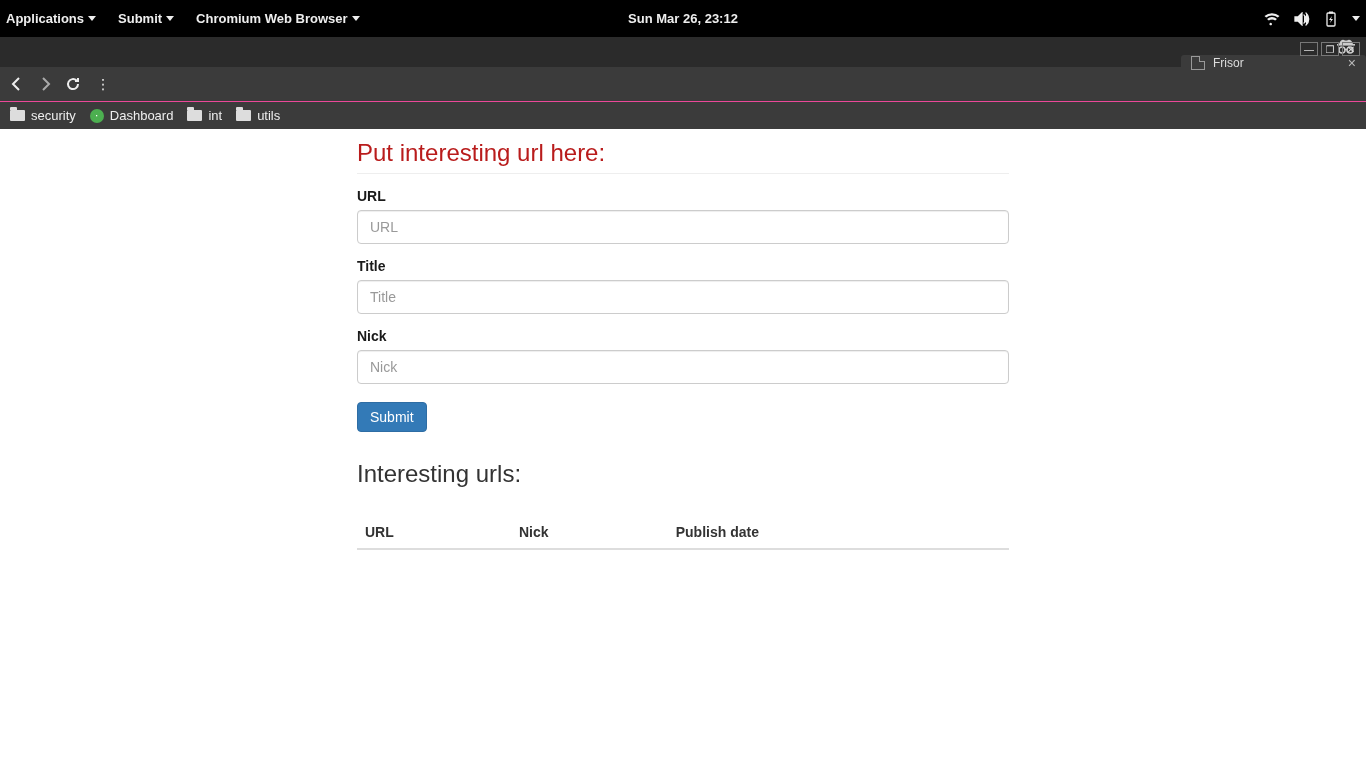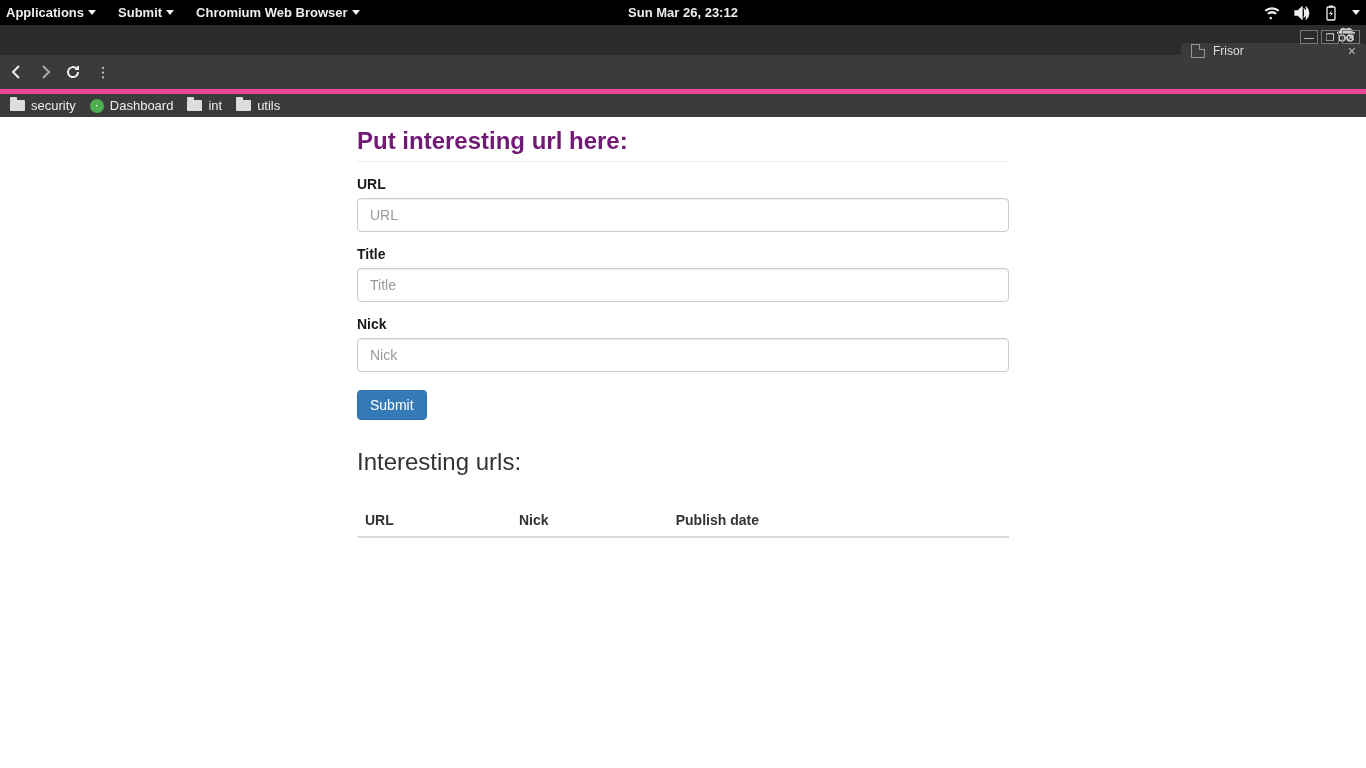--- a/index.html
+++ b/index.html
@@ -1,19 +1,19 @@
 <!DOCTYPE html>
 <html><head>
 <meta charset="utf-8">
 <style>
 * { box-sizing: border-box; margin: 0; padding: 0; }
 body { font-family: "Helvetica Neue", Helvetica, Arial, sans-serif; font-size: 14px; background: #fff; color: #333; width: 1366px; height: 768px; overflow: hidden; }
 
 
-.gnome-bar { background: #000; color: #eee; height: 25px; display: flex; align-items: center; font-size: 13px; font-weight: bold; padding: 0 6px; position: relative; }
+.gnome-bar { background: #000; color: #eee; height: 37px; display: flex; align-items: center; font-size: 13px; font-weight: bold; padding: 0 6px; position: relative; }
 .gnome-left { display: flex; gap: 22px; align-items: center; }
 .gnome-item { display: inline-flex; align-items: center; gap: 4px; cursor: pointer; }
 .gnome-center { position: absolute; left: 50%; transform: translateX(-50%); }
 .gnome-right { margin-left: auto; display: flex; gap: 14px; align-items: center; }
 .tri-down { display: inline-block; width: 0; height: 0; border-left: 4px solid transparent; border-right: 4px solid transparent; border-top: 5px solid #eee; }
 
 
 .chrome-top { background: #2b2b2b; }
 .tab-strip { height: 30px; display: flex; align-items: flex-end; position: relative; flex-direction: column; }
 .incognito { width: 40px; display: flex; align-items: center; justify-content: center; color: #ccc; height: 100%; }
@@ -26,30 +26,30 @@
 
 .toolbar { height: 34px; background: #3b3b3b; display: flex; align-items: center; padding: 0 8px; gap: 10px; }
 .nav-btn { color: #aaa; cursor: pointer; display:flex; align-items:center; }
 .nav-btn.enabled { color: #eee; }
 .omnibox { flex: 1; background: #2b2b2b; border-radius: 2px; height: 26px; display: flex; align-items: center; padding: 0 8px; color: #bbb; font-size: 14px; gap: 8px; }
 .omnibox .host { color: #fff; }
 .omnibox .port { color: #9c9c9c; }
 .star { color: #eee; margin-left: auto; cursor: pointer; }
 .menu-dots { color: #eee; cursor: pointer; padding: 0 4px; }
 
-.bookmarks { height: 28px; background: #3b3b3b; border-top: 5px solid #ec4899; display: flex; align-items: center; padding: 0 10px; gap: 14px; font-size: 13px; color: #eee; }
+.bookmarks { height: 28px; background: #3b3b3b; border-top: 1px solid #ec4899; display: flex; align-items: center; padding: 0 10px; gap: 14px; font-size: 13px; color: #eee; }
 .bm-item { display: flex; align-items: center; gap: 6px; cursor: pointer; }
 .folder-icon { width: 15px; height: 11px; background: #ddd; border-radius: 1px; position: relative; }
 .folder-icon::before { content:""; position:absolute; top:-3px; left:0; width:7px; height:3px; background:#ddd; border-radius:1px 1px 0 0; }
 .dash-icon { width: 14px; height: 14px; background: #4caf50; border-radius: 50%; display:flex; align-items:center; justify-content:center; color:#fff; font-size:8px; font-weight:bold; }
 
 
 .page { background: #fff; padding: 10px 0 0 0; }
 .container { width: 652px; margin-left: 357px; }
-h3.form-title { font-size: 24px; font-weight: 700; color: #701a75; margin-bottom: 6px; }
+h3.form-title { font-size: 24px; font-weight: 400; color: #b91c1c; margin-bottom: 6px; }
 hr.under { border: none; border-top: 1px solid #eee; margin-bottom: 14px; }
 .form-group { margin-bottom: 14px; }
 label { font-weight: bold; font-size: 14px; color: #1a1a1a; display: block; margin-bottom: 6px; }
 .form-control { width: 100%; height: 34px; border: 1px solid #ccc; border-radius: 4px; padding: 6px 12px; font-size: 14px; color: #555; box-shadow: inset 0 1px 1px rgba(0,0,0,.07); }
 .form-control::placeholder { color: #999; }
 .btn-primary { background: #337ab7; border: 1px solid #2e6da4; color: #fff; padding: 6px 12px; border-radius: 4px; font-size: 14px; cursor: pointer; margin-top: 4px; }
 h3.list-title { font-size: 24px; font-weight: 400; margin-top: 28px; margin-bottom: 28px; }
 table { width: 100%; border-collapse: collapse; }
 th { text-align: left; padding: 8px; border-bottom: 2px solid #ddd; font-weight: bold; }
 td { padding: 10px 8px; border-top: 1px solid #ddd; }

